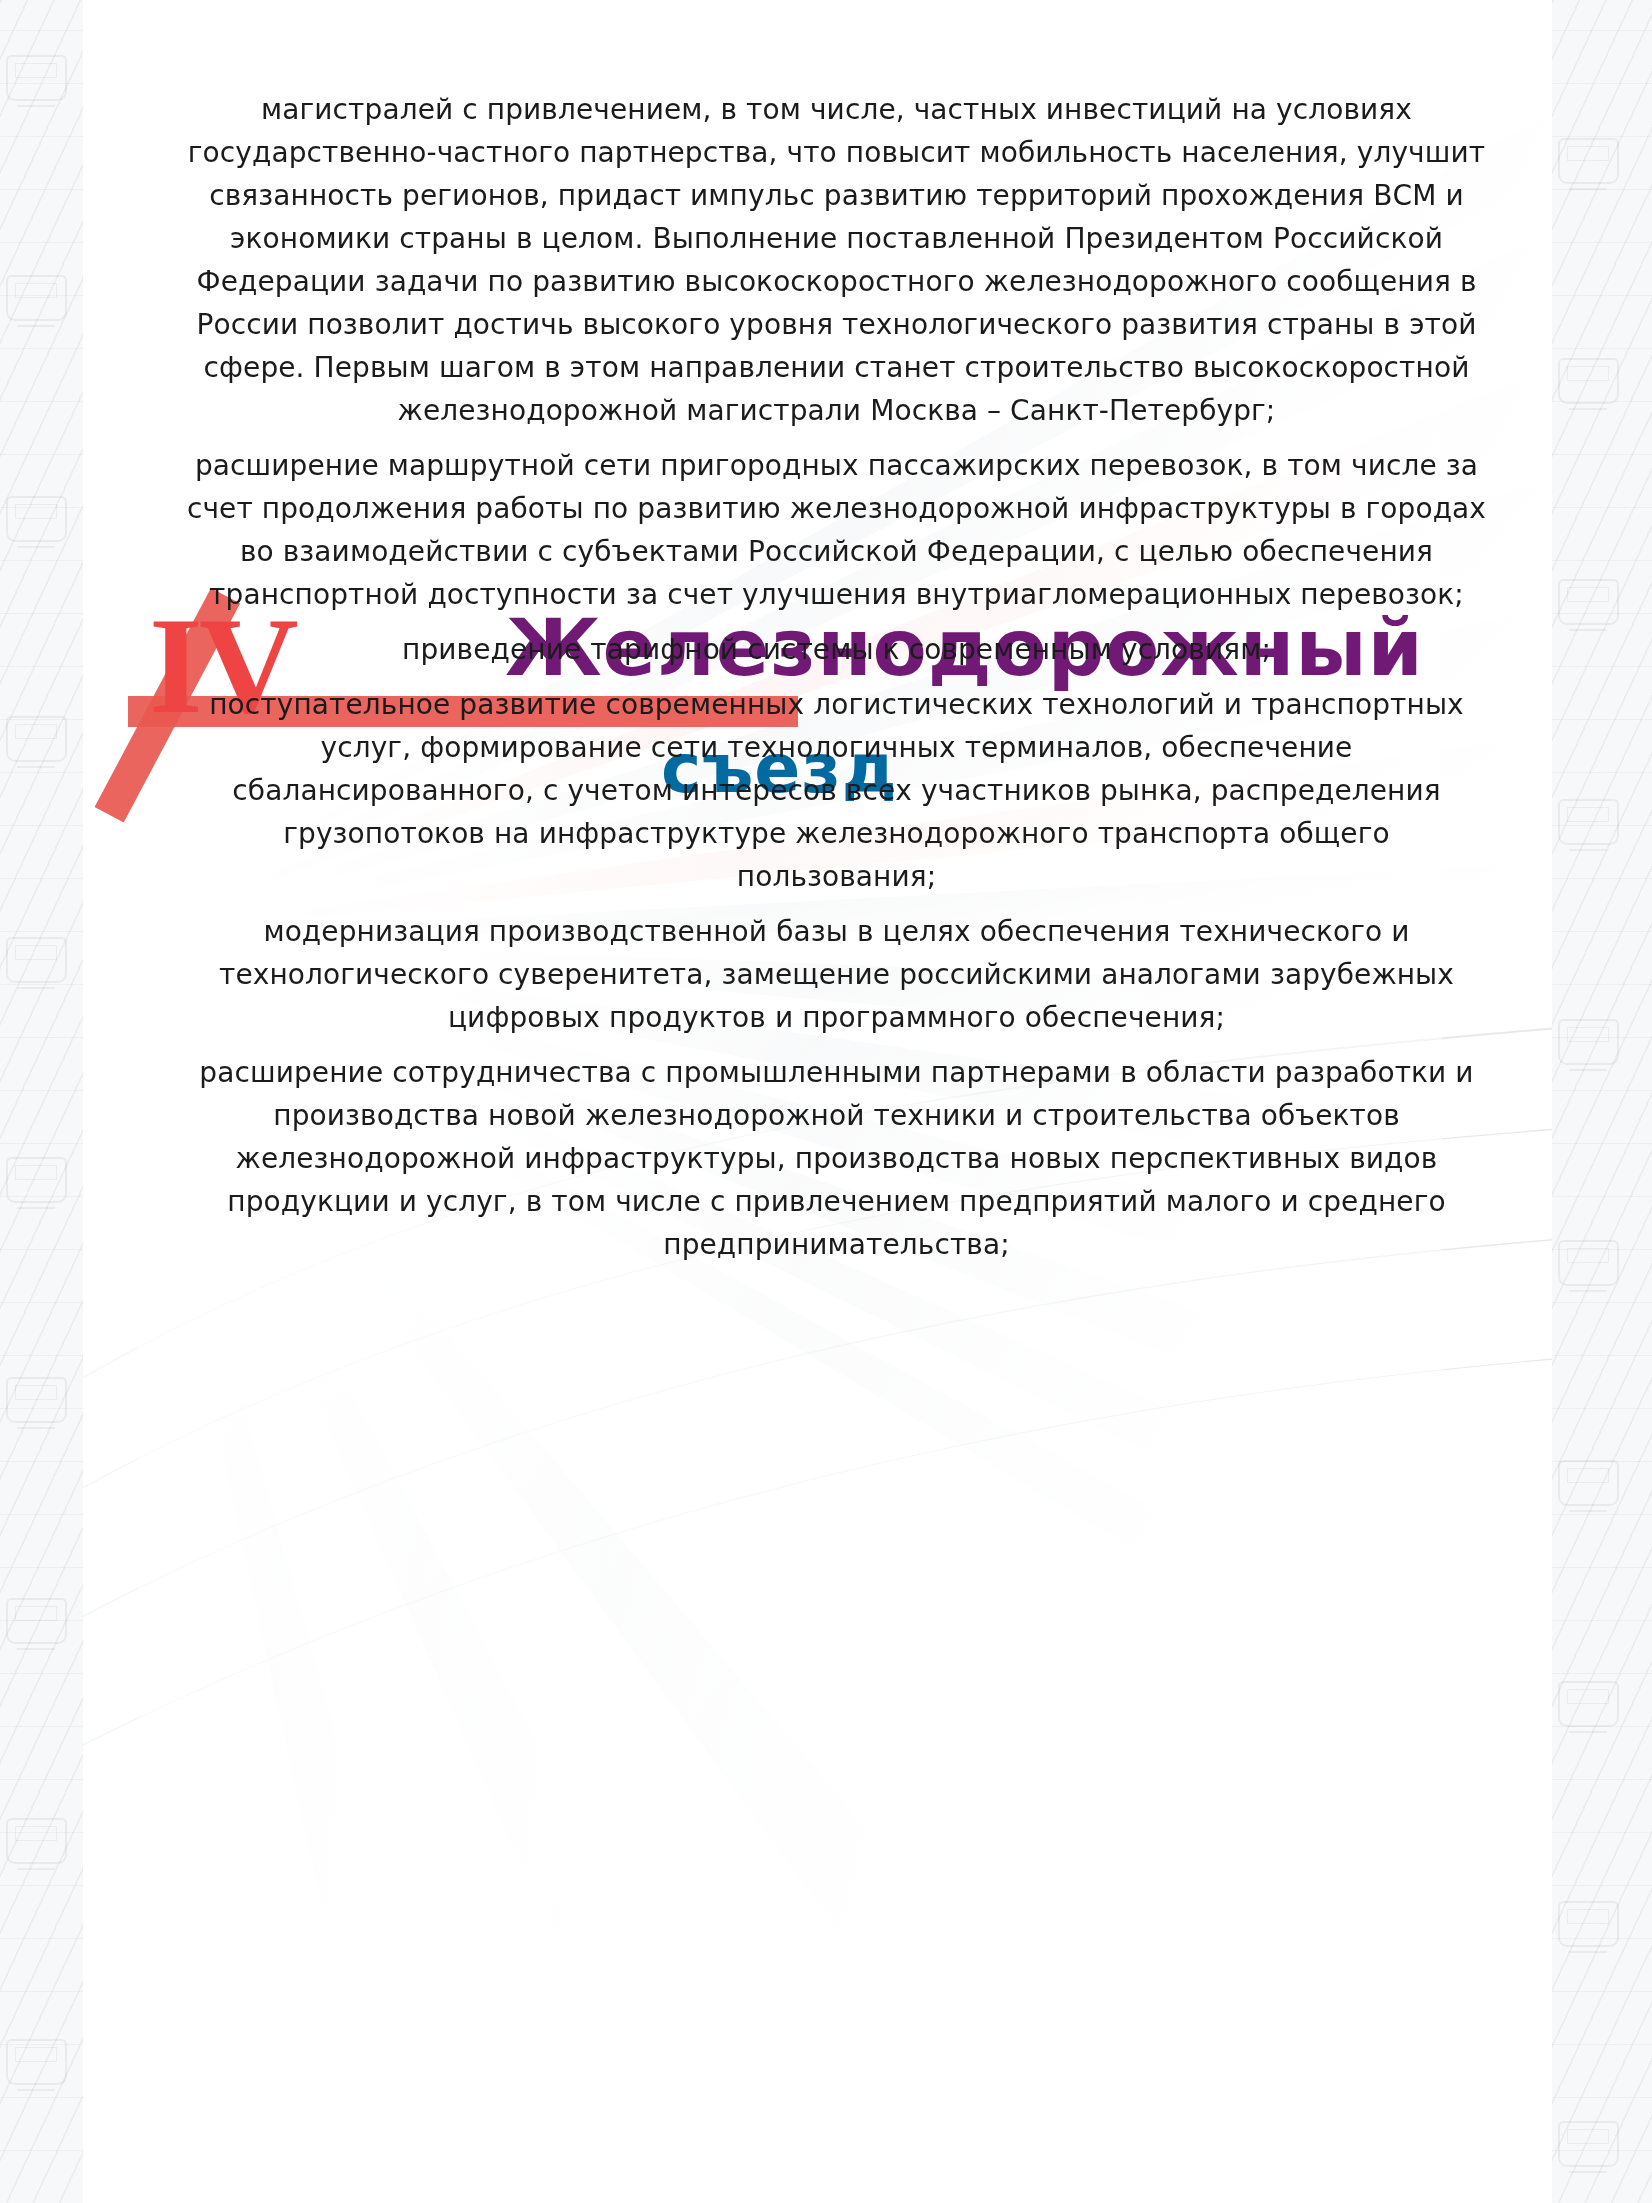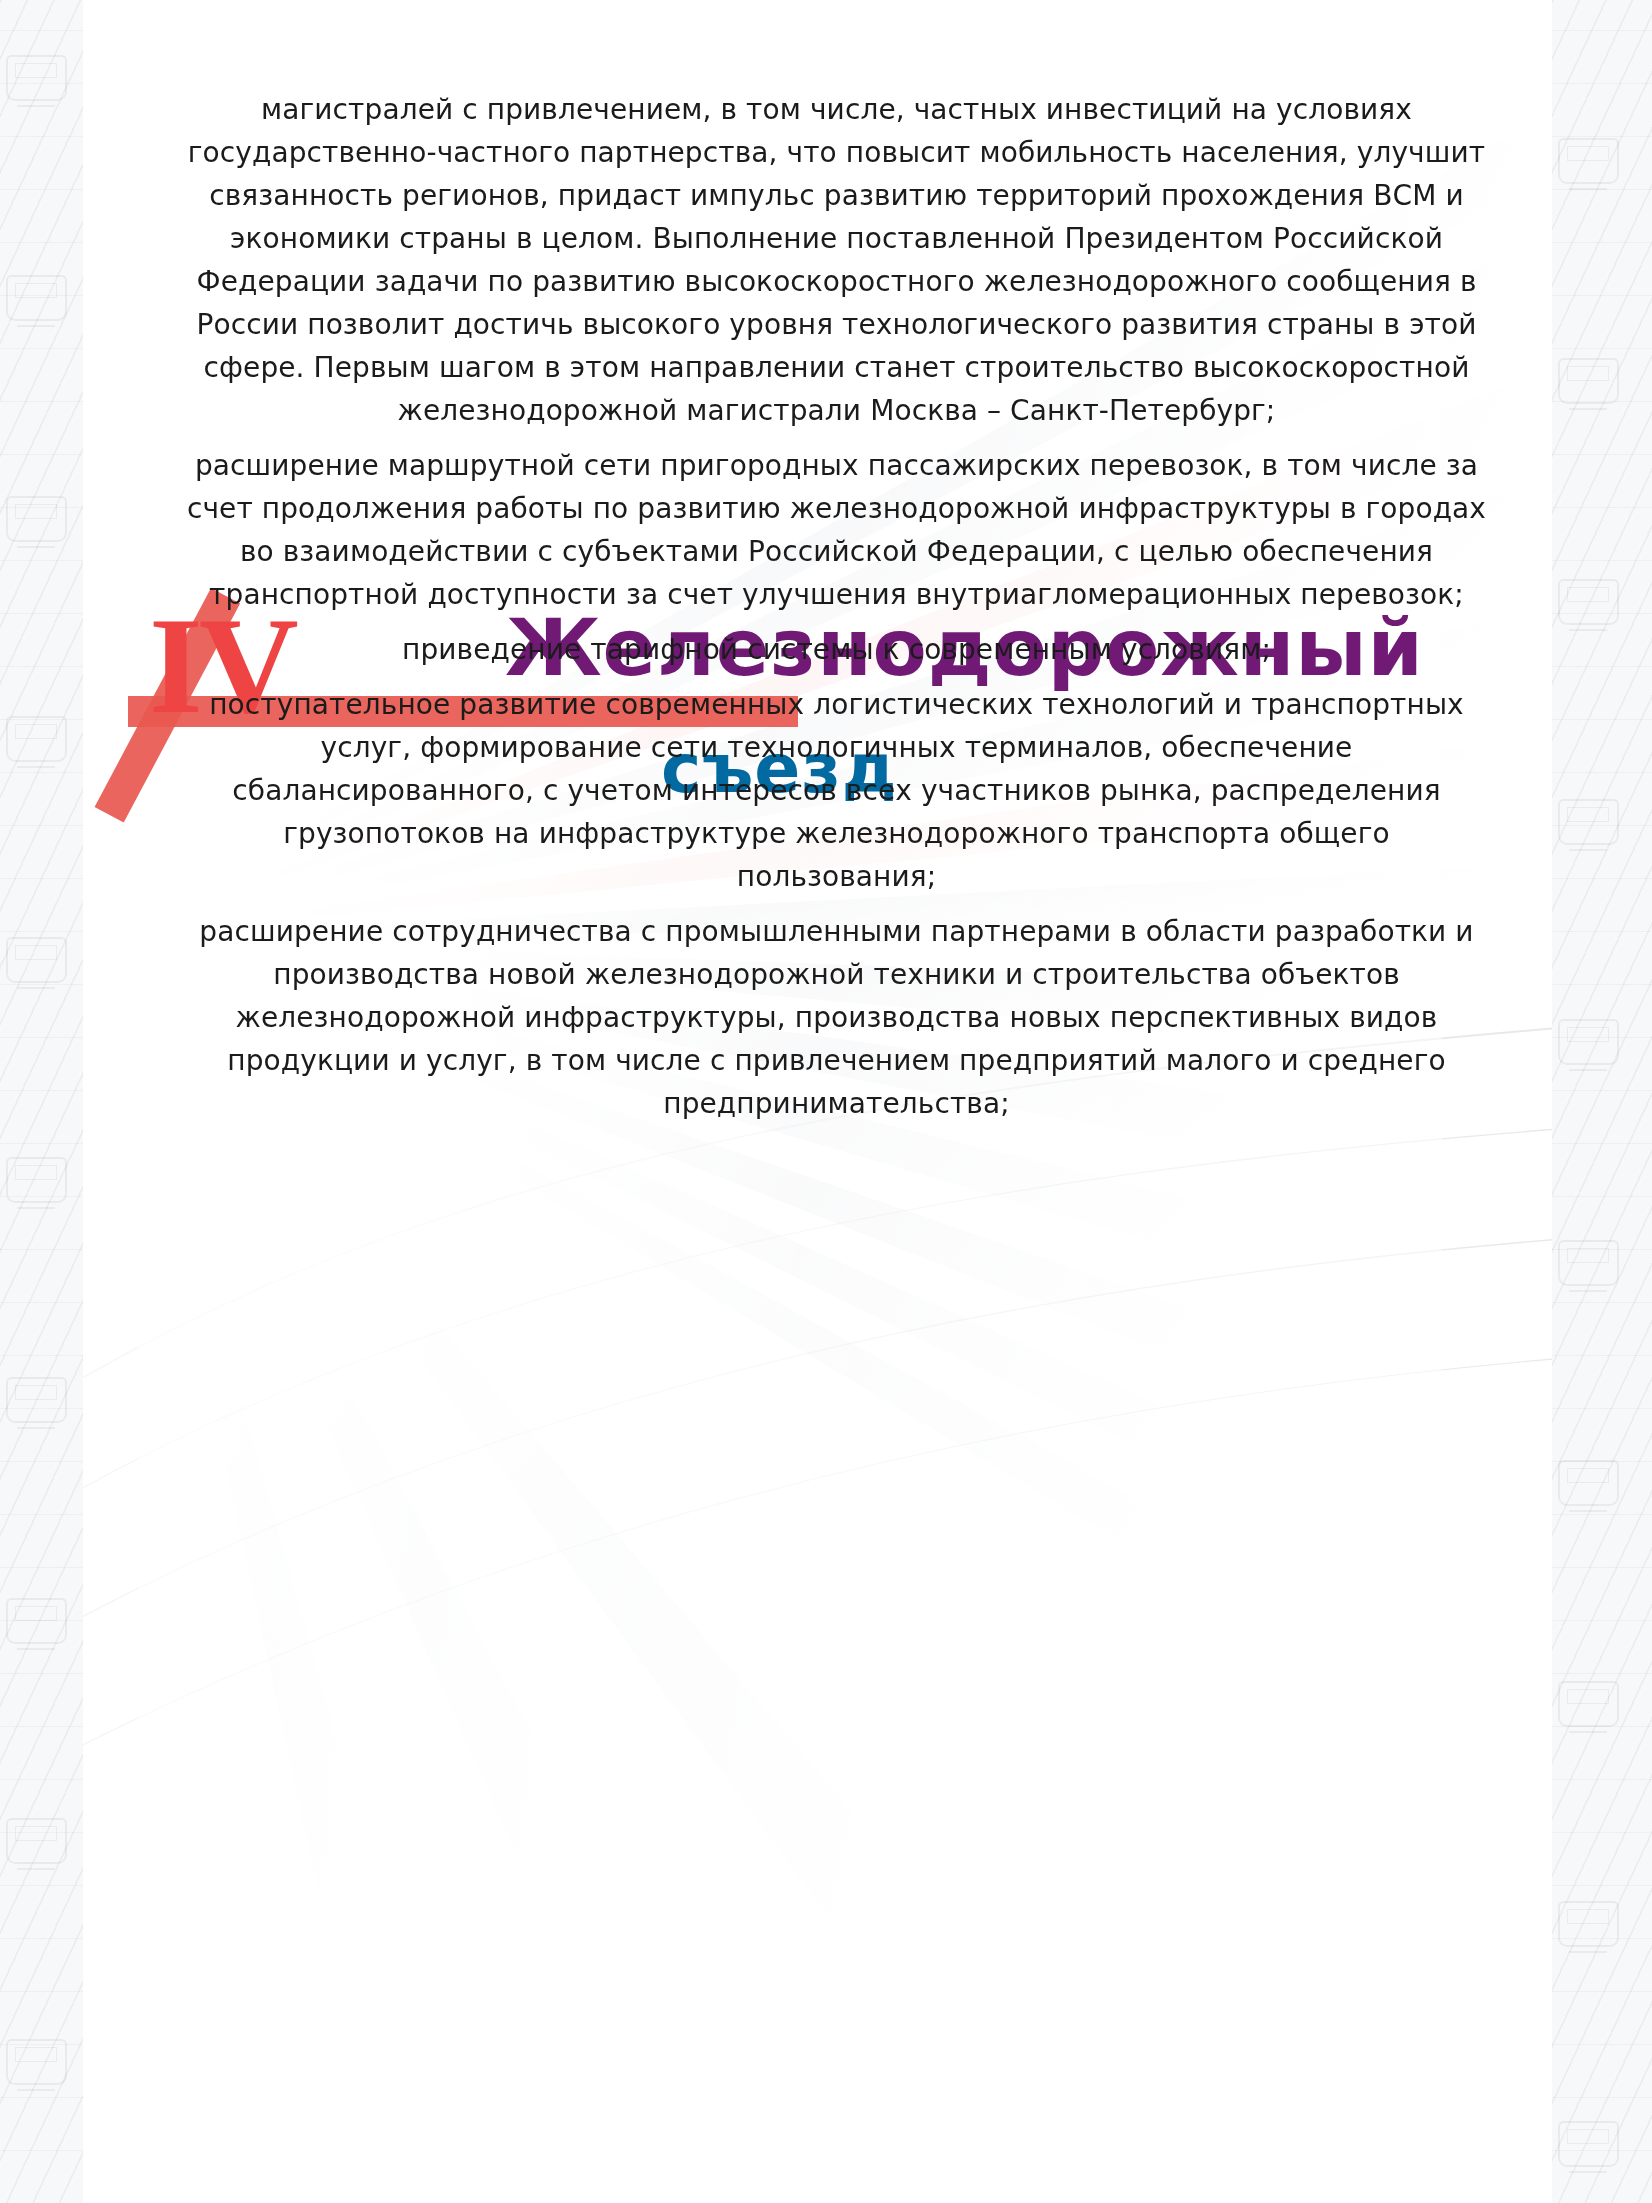--- a/index.html
+++ b/index.html
@@ -246,17 +246,18 @@
     <div class="wm-iv">IV</div>
     <div class="wm-title">Железнодорожный</div>
     <div class="wm-sub">съезд</div>
   </div>
 
   <div class="doc">
     <p>магистралей с привлечением, в том числе, частных инвестиций на условиях государственно-частного партнерства, что повысит мобильность населения, улучшит связанность регионов, придаст импульс развитию территорий прохождения ВСМ и экономики страны в целом. Выполнение поставленной Президентом Российской Федерации задачи по развитию высокоскоростного железнодорожного сообщения в России позволит достичь высокого уровня технологического развития страны в этой сфере. Первым шагом в этом направлении станет строительство высокоскоростной железнодорожной магистрали Москва – Санкт-Петербург;</p>
     <p>расширение маршрутной сети пригородных пассажирских перевозок, в том числе за счет продолжения работы по развитию железнодорожной инфраструктуры в городах во взаимодействии с субъектами Российской Федерации, с целью обеспечения транспортной доступности за счет улучшения внутриагломерационных перевозок;</p>
     <p>приведение тарифной системы к современным условиям;</p>
     <p>поступательное развитие современных логистических технологий и транспортных услуг, формирование сети технологичных терминалов, обеспечение сбалансированного, с учетом интересов всех участников рынка, распределения грузопотоков на инфраструктуре железнодорожного транспорта общего пользования;</p>
+    <p>модернизация производственной базы в целях обеспечения технического и технологического суверенитета, замещение российскими аналогами зарубежных цифровых продуктов и программного обеспечения;</p>
     <p>расширение сотрудничества с промышленными партнерами в области разработки и производства новой железнодорожной техники и строительства объектов железнодорожной инфраструктуры, производства новых перспективных видов продукции и услуг, в том числе с привлечением предприятий малого и среднего предпринимательства;</p>
   </div>
 
 </div>
 
 
 </body></html>

